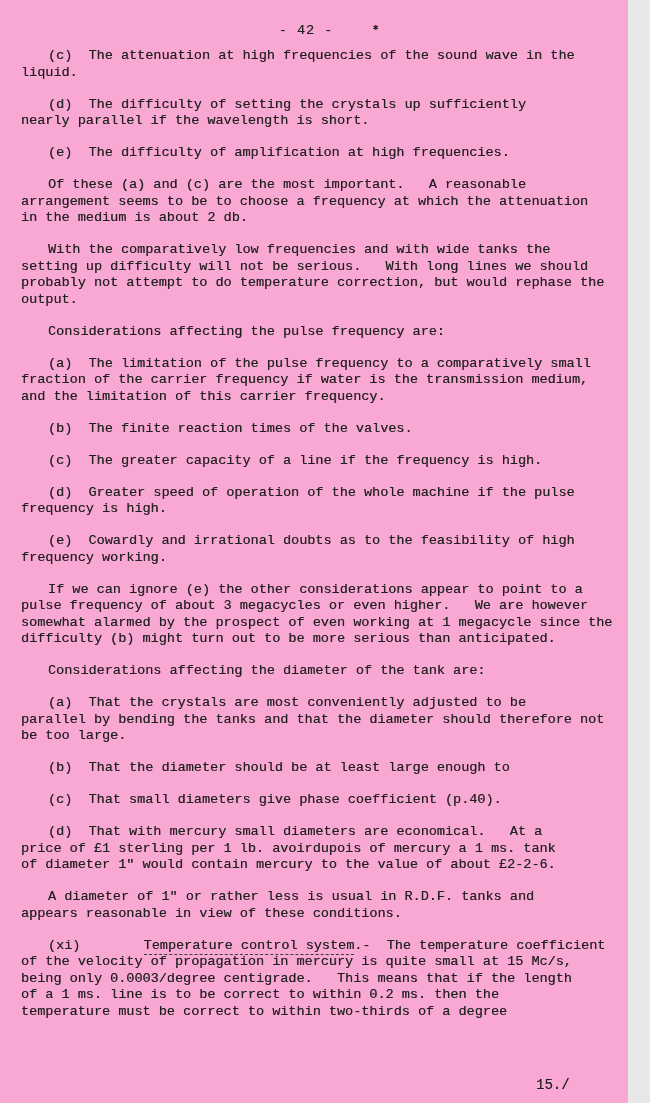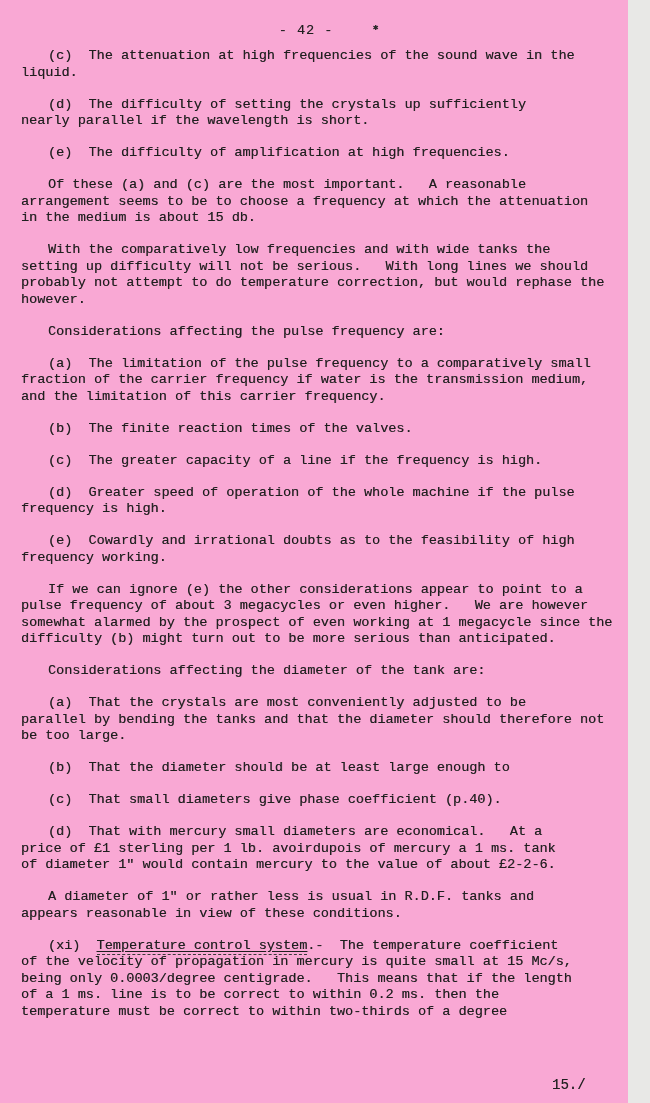--- a/index.html
+++ b/index.html
@@ -41,29 +41,29 @@
     font-size: 13.5px;
     line-height: 16.5px;
   }
   .para + .para { margin-top: 15.5px; }
   .line {
     white-space: pre;
     height: 16.5px;
   }
   .para .line:first-child { padding-left: 27px; }
   .underlined {
-    text-decoration: underline;
     text-underline-offset: 2px;
     border-bottom: 1px dashed #3a3a3a;
     padding-bottom: 1px;
+    margin-left: 47px;
   }
   .page-footer {
     position: absolute;
     top: 1077px;
-    left: 552px;
+    left: 536px;
     font-size: 14px;
   }
 </style>
 </head>
 <body>
 
 <div class="page">
 
   <div class="page-header">- 42 -</div>
   <div class="ink-mark">✱</div>
@@ -80,28 +80,28 @@
       <div class="line">nearly parallel if the wavelength is short.</div>
     </div>
 
     <div class="para">
       <div class="line">(e)  The difficulty of amplification at high frequencies.</div>
     </div>
 
     <div class="para">
       <div class="line">Of these (a) and (c) are the most important.   A reasonable</div>
       <div class="line">arrangement seems to be to choose a frequency at which the attenuation</div>
-      <div class="line">in the medium is about 15 db.</div>
+      <div class="line">in the medium is about 2 db.</div>
     </div>
 
     <div class="para">
       <div class="line">With the comparatively low frequencies and with wide tanks the</div>
       <div class="line">setting up difficulty will not be serious.   With long lines we should</div>
       <div class="line">probably not attempt to do temperature correction, but would rephase the</div>
-      <div class="line">however.</div>
+      <div class="line">output.</div>
     </div>
 
     <div class="para">
       <div class="line">Considerations affecting the pulse frequency are:</div>
     </div>
 
     <div class="para">
       <div class="line">(a)  The limitation of the pulse frequency to a comparatively small</div>
       <div class="line">fraction of the carrier frequency if water is the transmission medium,</div>
       <div class="line">and the limitation of this carrier frequency.</div>

